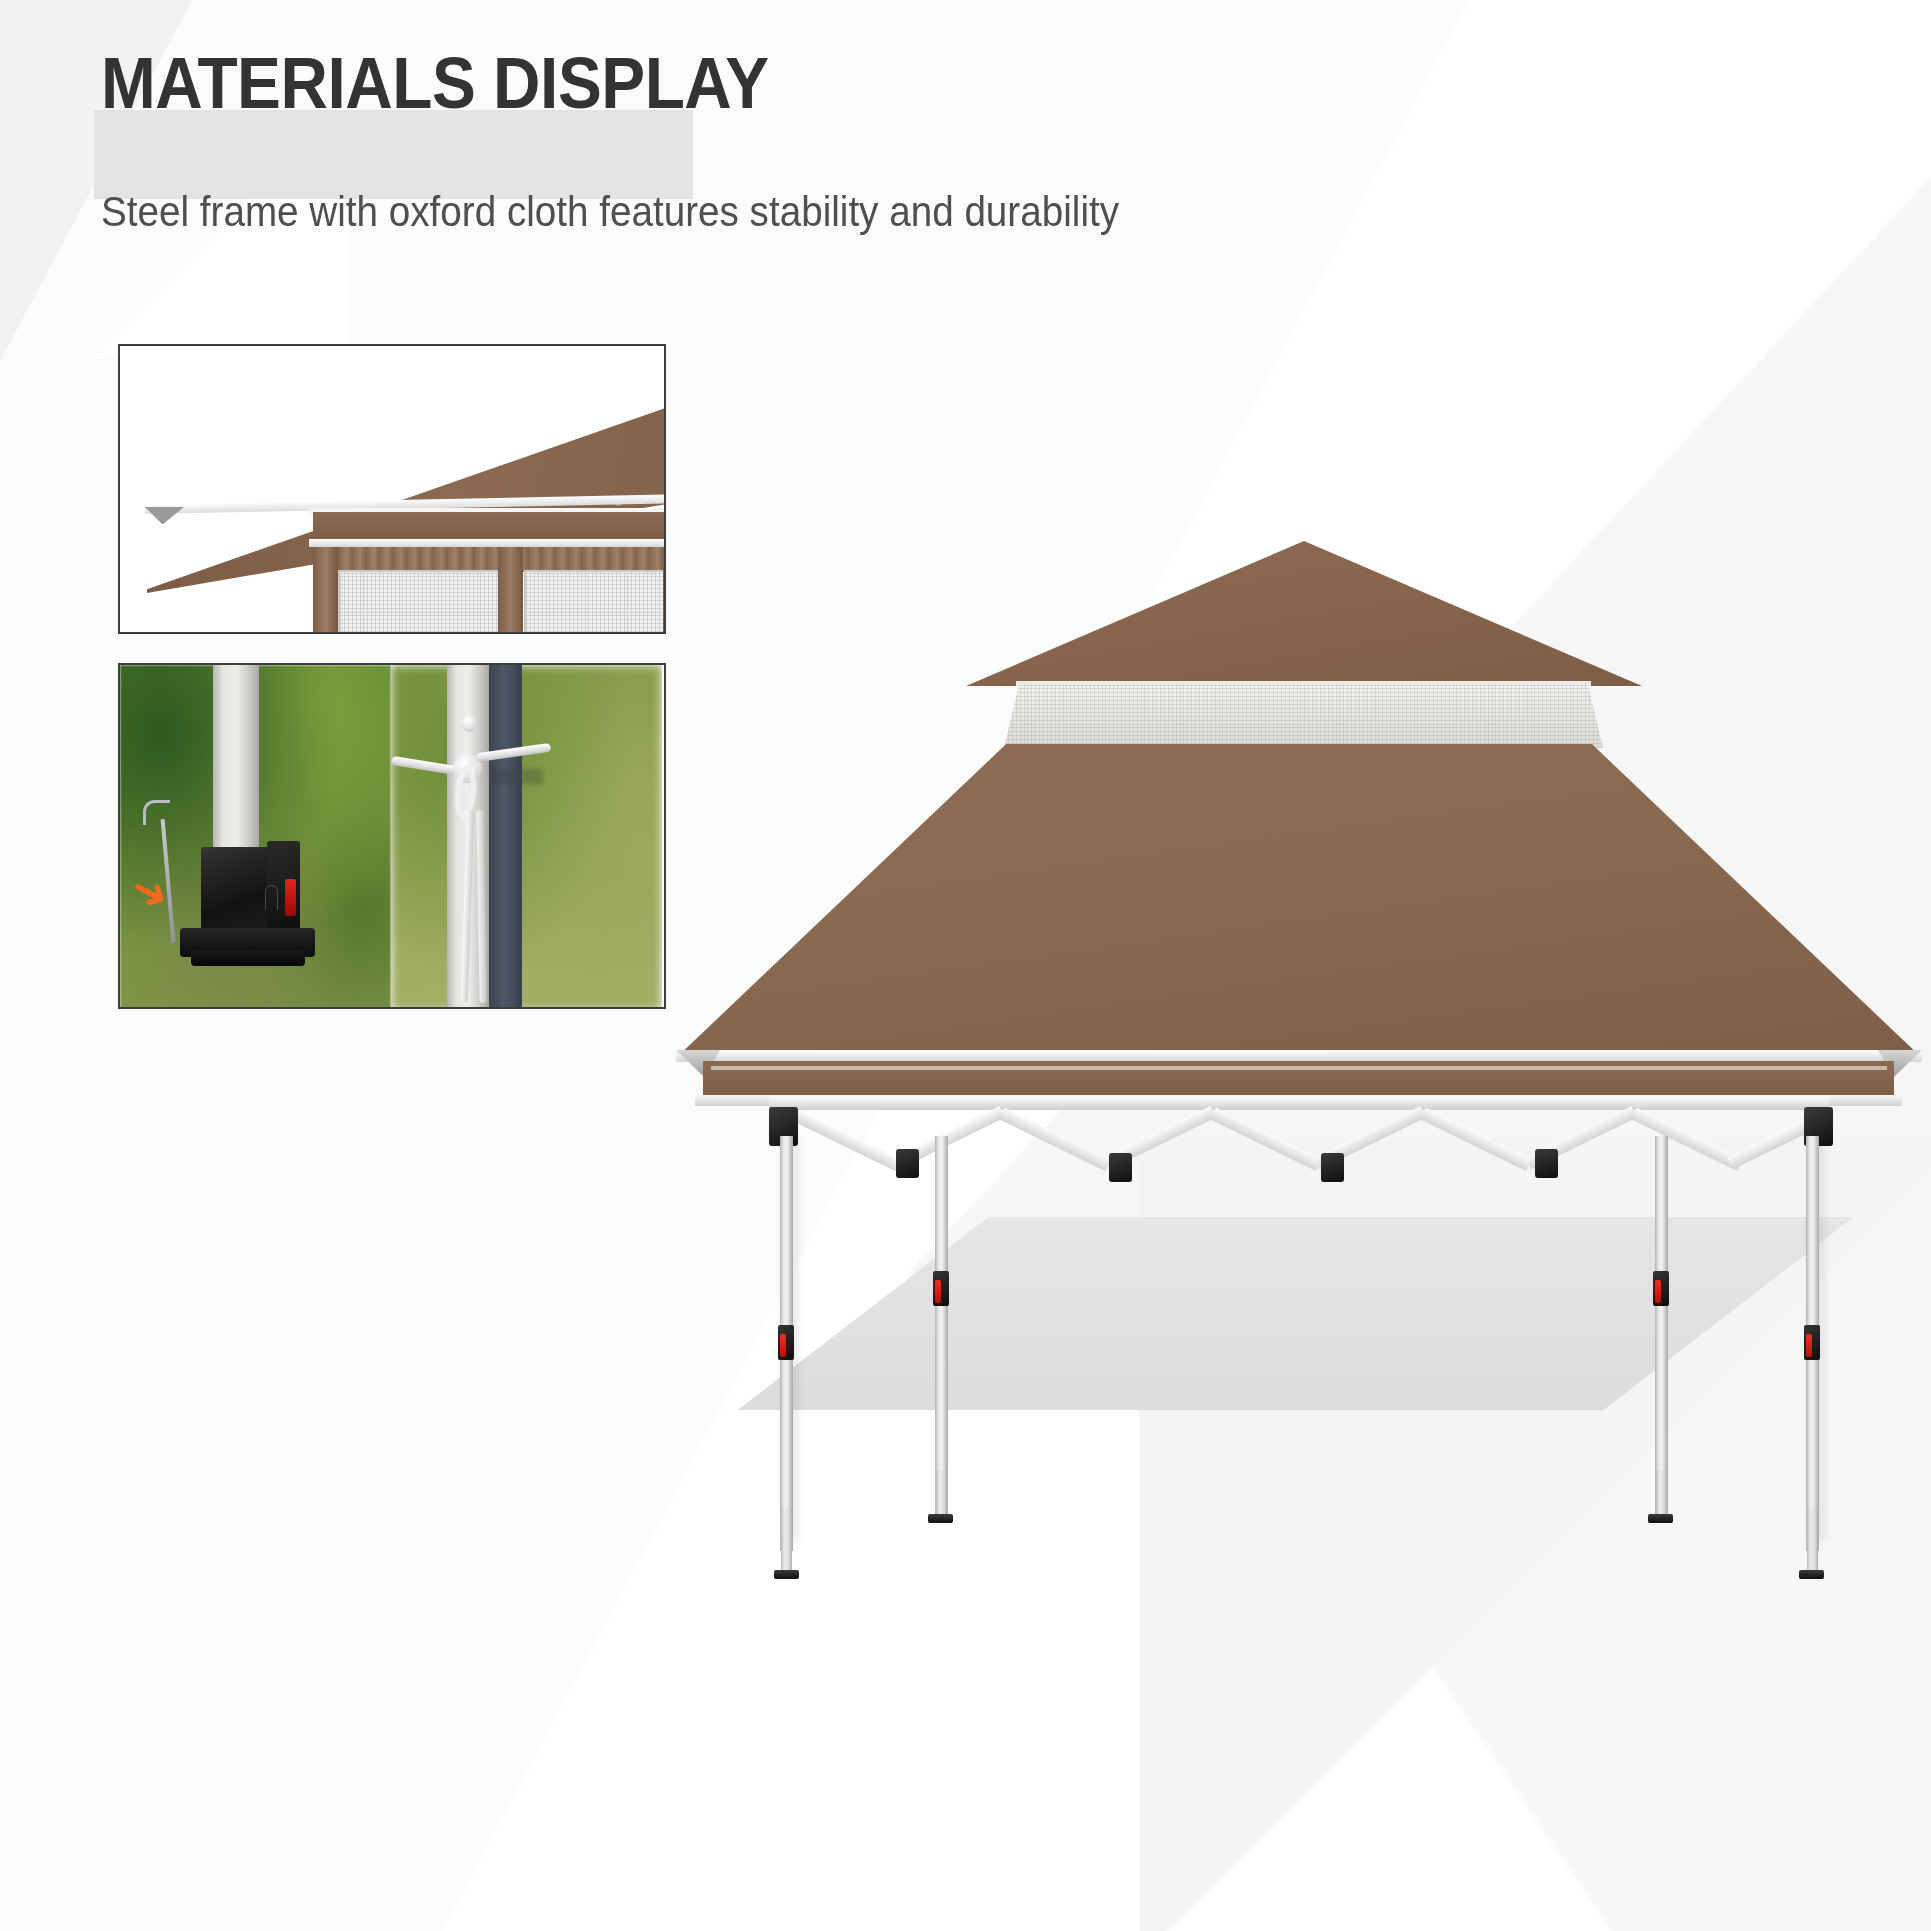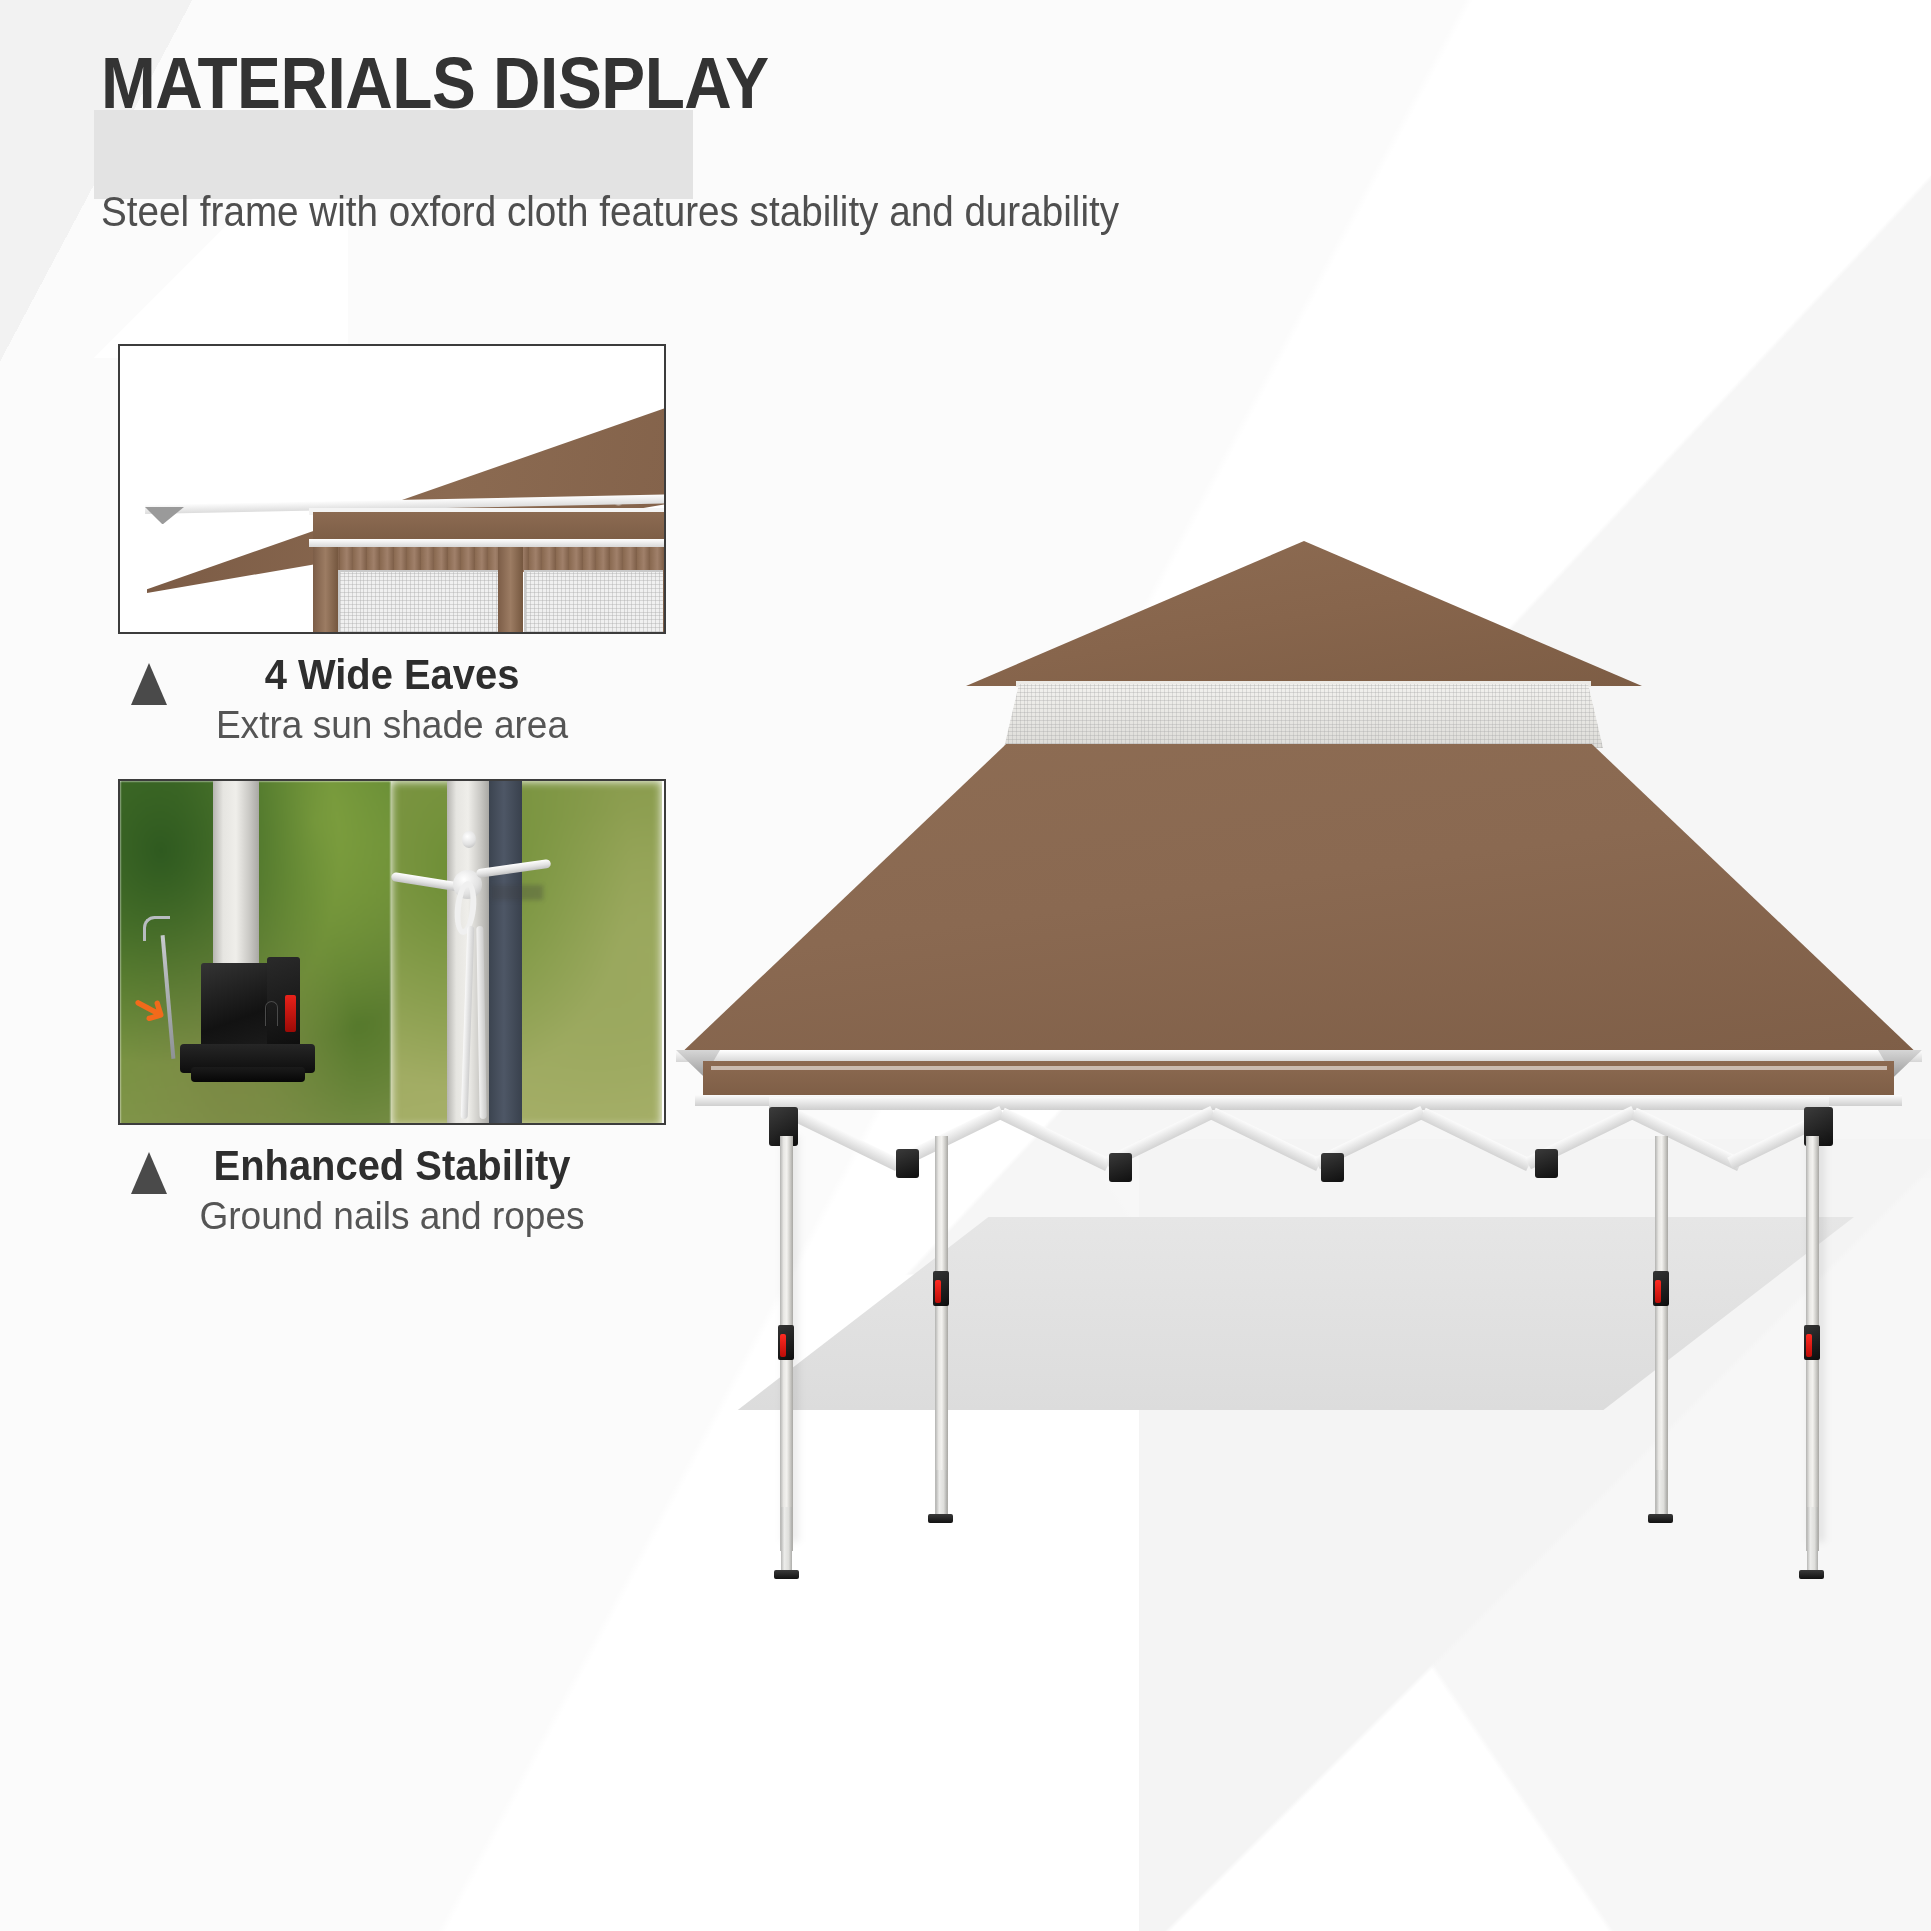--- a/index.html
+++ b/index.html
@@ -507,25 +507,20 @@
         <div class="eave-band-top"></div>
         <div class="eave-band"></div>
         <div class="eave-band-bot"></div>
         <div class="eave-valance"></div>
         <div class="eave-post" style="left:193px;"></div>
         <div class="eave-post" style="left:378px;"></div>
         <div class="eave-post" style="left:543px;"></div>
         <div class="eave-mesh" style="left:218px; width:160px;"></div>
         <div class="eave-mesh" style="left:404px; width:139px;"></div>
       </div>
-      <div class="caption">
-        <div class="bullet-tri" style="top:29px;"></div>
-        <div class="cap-title">4 Wide Eaves</div>
-        <div class="cap-sub">Extra sun shade area</div>
-      </div>
     </div>
 
 
     <div class="feature-block" style="margin-top:29px;">
       <div class="photo-frame" id="photo-stability">
 
         <div class="stab-half stab-left">
           <div class="grass-a"></div>
           <div class="stab-pole" style="left:93px; top:-9.7px; height:214px;"></div>
           <div class="stab-base" style="left:81px; top:182px; width:75px; height:89px;"></div>
@@ -546,25 +541,20 @@
           <div class="rope-shadow" style="left:100px; top:104px; width:52px; height:15.4px;"></div>
           <div class="rope-h" style="left:0px; top:97px; width:79px; transform:rotate(9deg);"></div>
           <div class="rope-knot" style="left:62px; top:89px;"></div>
           <div class="rope-h" style="left:85px; top:83px; width:75px; transform:rotate(-8deg);"></div>
           <div class="rope-loop" style="left:64px; top:100px; transform:rotate(6deg);"></div>
           <div class="rope-tail" style="left:73px; top:145px; height:193px; transform:rotate(2deg);"></div>
           <div class="rope-tail" style="left:87px; top:145px; height:193px; transform:rotate(-1deg); opacity:.85;"></div>
           <div class="rope-knot" style="left:71px; top:50px; width:13.5px; height:17.4px;"></div>
         </div>
       </div>
-      <div class="caption">
-        <div class="bullet-tri" style="top:27px;"></div>
-        <div class="cap-title">Enhanced Stability</div>
-        <div class="cap-sub">Ground nails and ropes</div>
-      </div>
     </div>
   </div>
 
   <div id="gazebo-render">
 
     <div class="ground-plane"></div>
 
     <div class="roof-top"></div>
     <div class="vent-band-top"></div>
     <div class="vent-band"></div>

